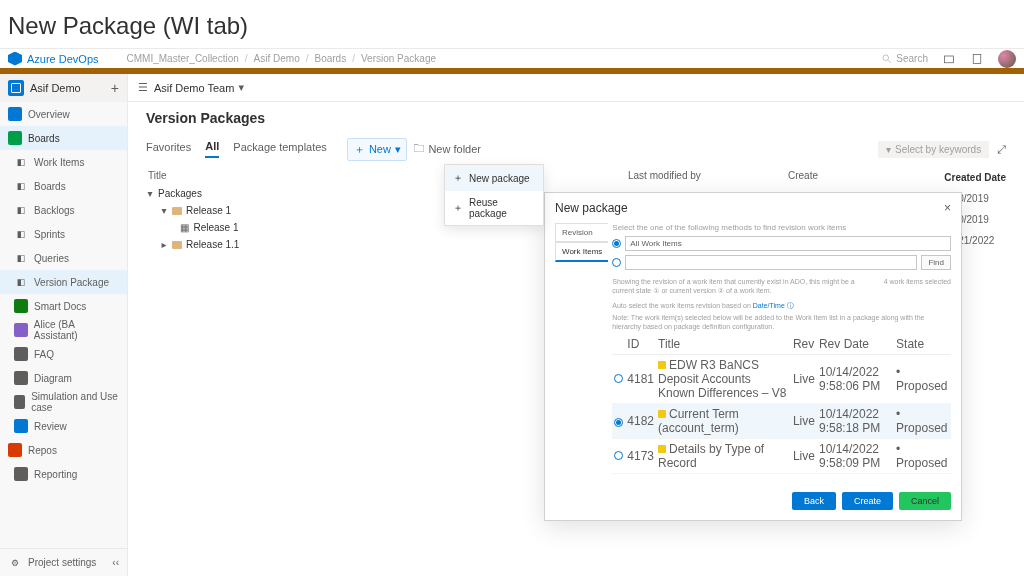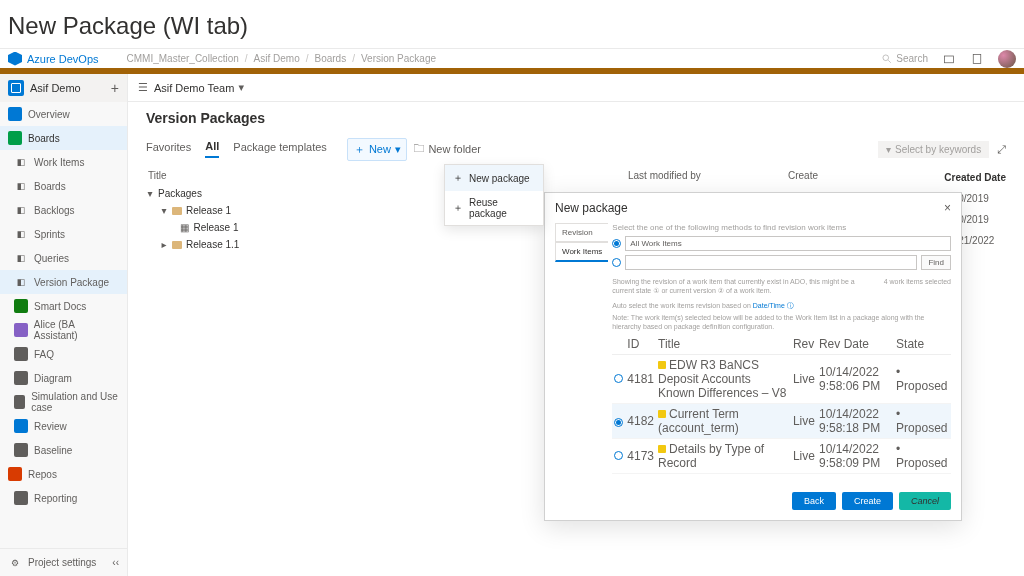--- a/index.html
+++ b/index.html
@@ -77,21 +77,21 @@
   .tiny { font-size: 7px; color: #a19f9d; line-height: 1.3; margin: 3px 0; }
   .tiny a { color: #0078d4; }
   .wi-table { width: 100%; font-size: 12px; border-collapse: collapse; }
   .wi-table th { text-align: left; color: #605e5c; font-weight: 400; padding: 3px 2px; border-bottom: 1px solid #eee; }
   .wi-table td { padding: 3px 2px; border-bottom: 1px solid #f4f4f4; color: #605e5c; }
   .wi-ico { width: 8px; height: 8px; background: #f2c811; display: inline-block; margin-right: 3px; border-radius: 1px; }
   .wi-row.sel td { background: #eff6fc; }
   .modal-foot { display: flex; justify-content: flex-end; gap: 6px; padding: 10px; }
   .btn { padding: 4px 12px; font-size: 9px; border: none; border-radius: 2px; }
   .btn.primary { background: #0078d4; color: #fff; }
-  .btn.secondary { background: #14b8a6; color: #323130; font-style: italic; }
+  .btn.secondary { background: #22c55e; color: #323130; }
 </style>
 </head>
 <body>
 
 <div class="page-title">New Package (WI tab)</div>
 
 <div class="topbar">
   <span class="ado-logo"></span>
   <span class="ado-brand">Azure DevOps</span>
   <div class="crumbs">
@@ -181,24 +181,20 @@
           <span class="nav-ico" style="background: rgb(96, 94, 92);"></span>
           <span>Diagram</span>
         </div>
         <div class="nav-item nav-sub">
           <span class="nav-ico" style="background: rgb(96, 94, 92);"></span>
           <span>Simulation and Use case</span>
         </div>
         <div class="nav-item nav-sub">
           <span class="nav-ico" style="background: rgb(0, 120, 212);"></span>
           <span>Review</span>
-        </div>
-        <div class="nav-item nav-sub">
-          <span class="nav-ico" style="background: rgb(96, 94, 92);"></span>
-          <span>Baseline</span>
         </div>
         <div class="nav-item">
           <span class="nav-ico" style="background: rgb(216, 59, 1);"></span>
           <span>Repos</span>
         </div>
         <div class="nav-item nav-sub">
           <span class="nav-ico" style="background: rgb(96, 94, 92);"></span>
           <span>Reporting</span>
         </div>
       </div>

